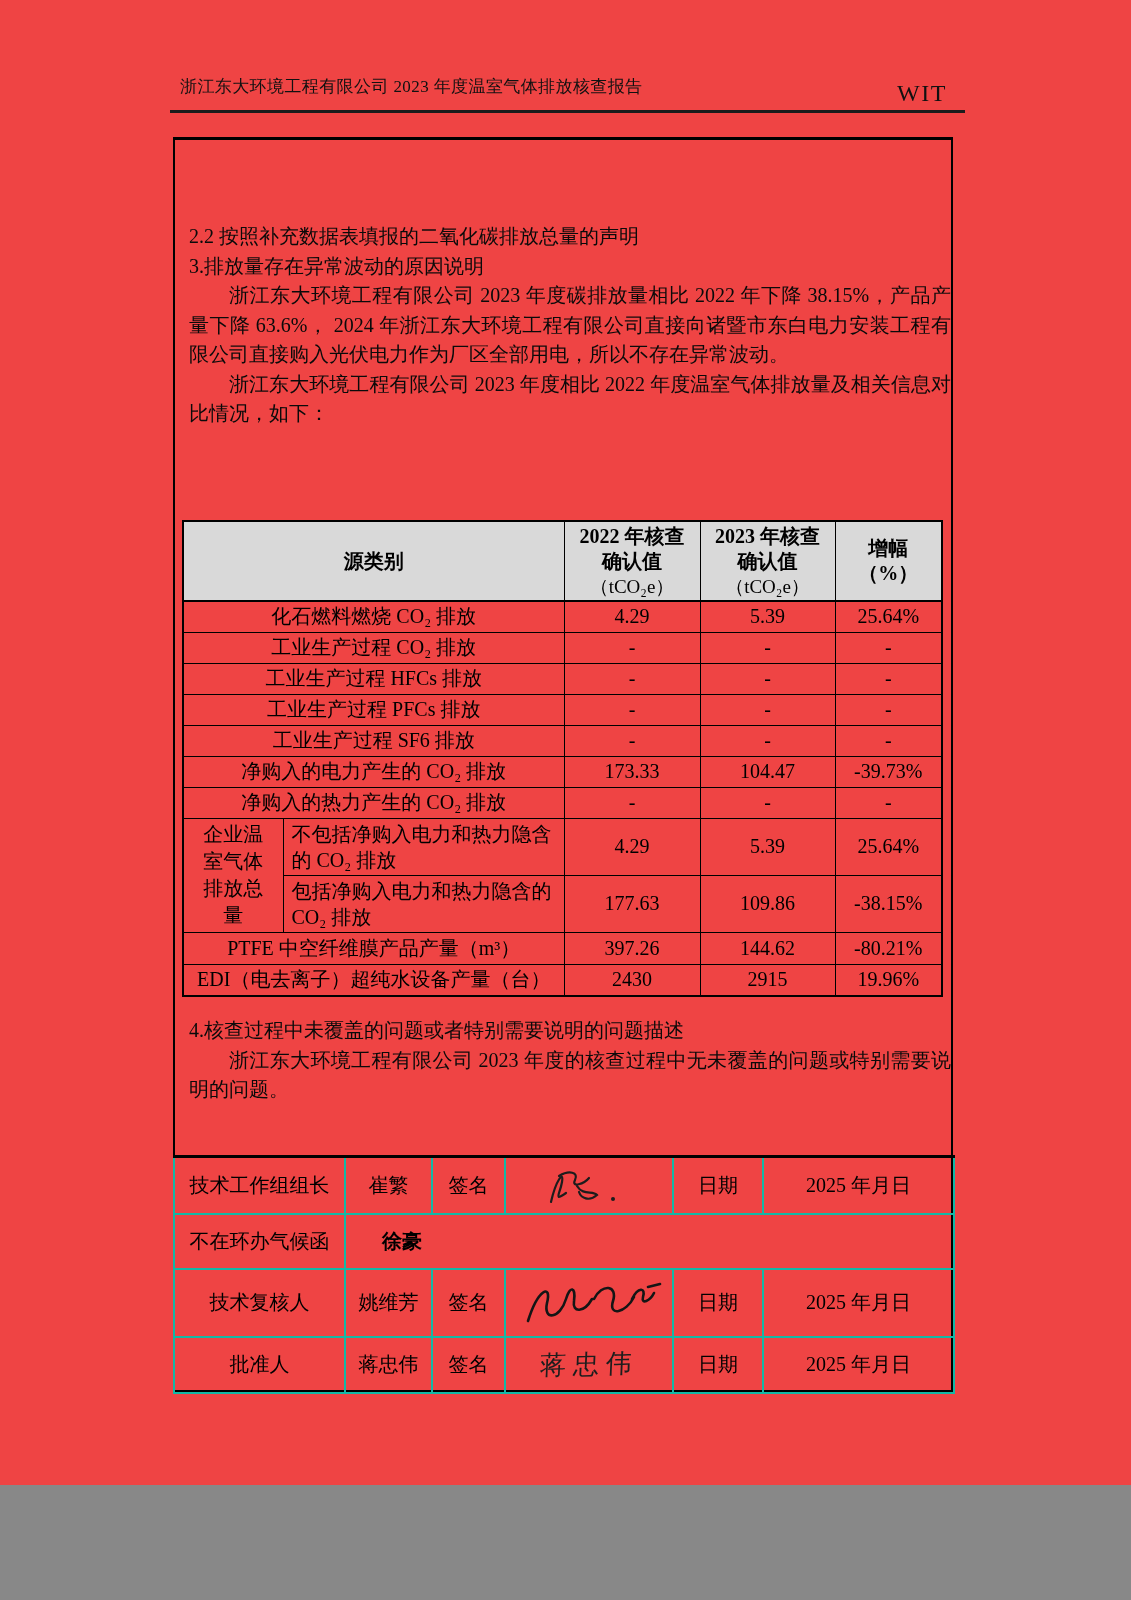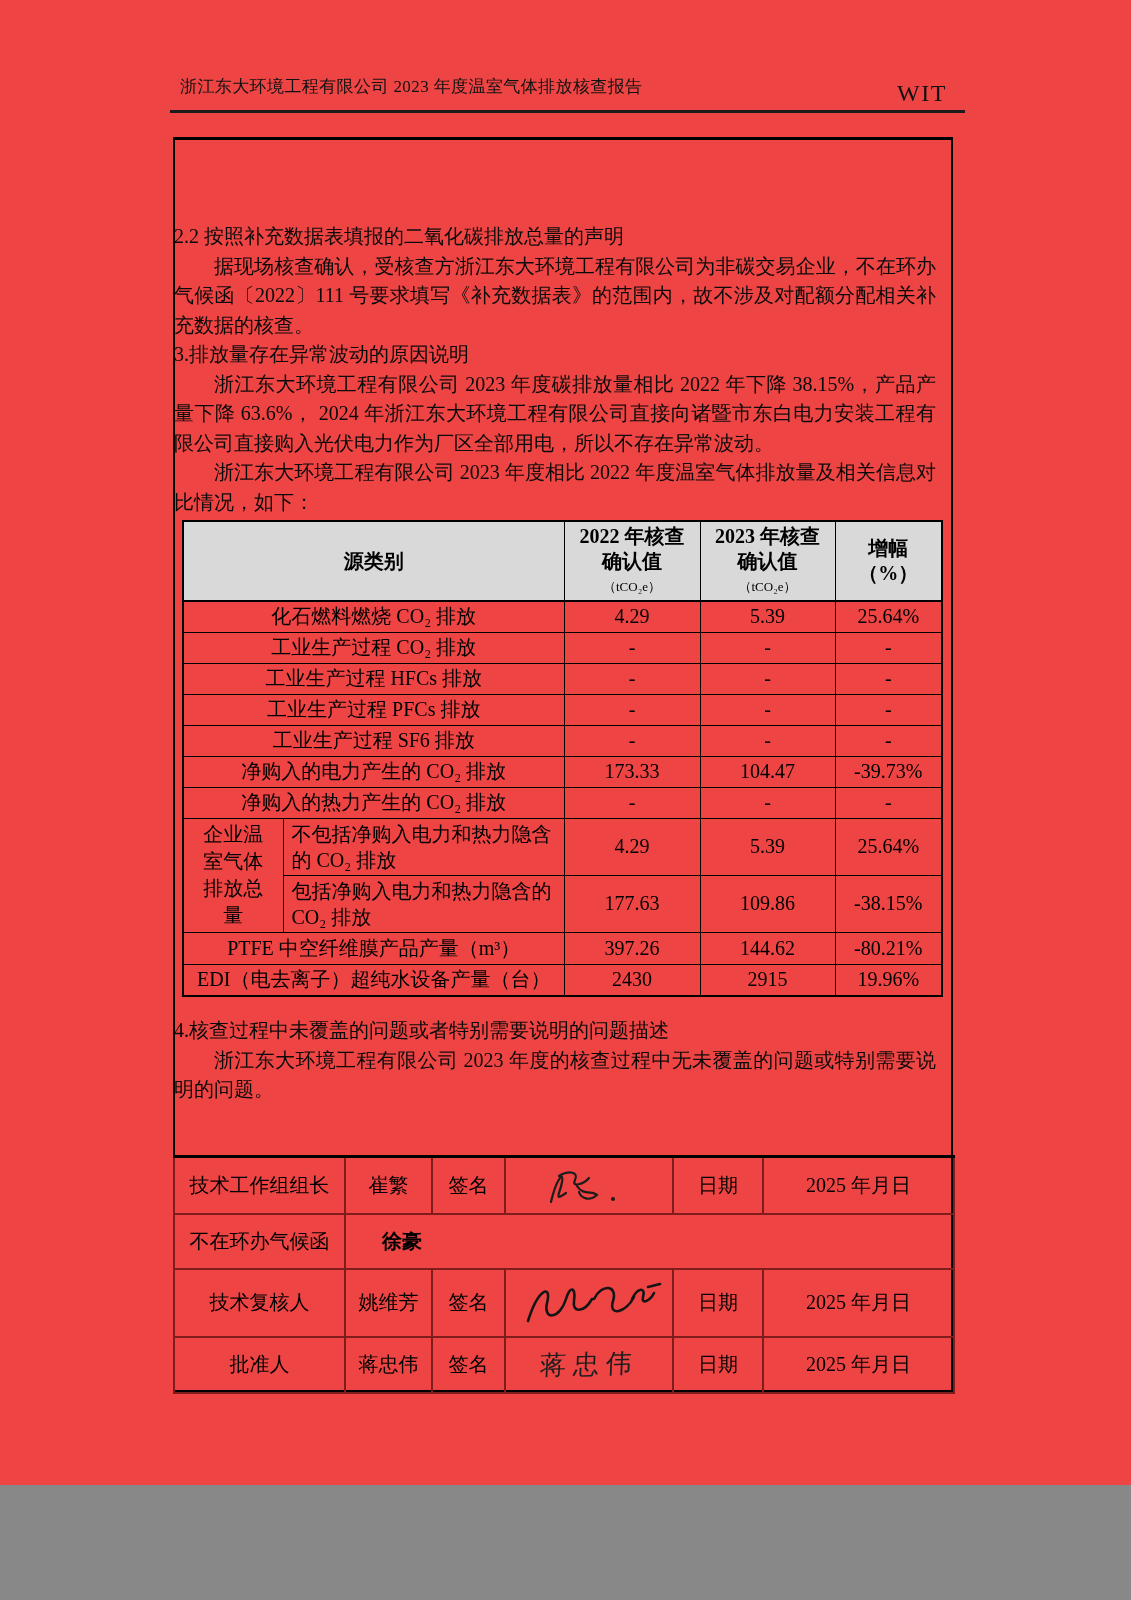--- a/index.html
+++ b/index.html
@@ -18,59 +18,58 @@
   
   table{border-collapse:collapse;table-layout:fixed;}
   .top-table{position:absolute;left:175px;top:140px;width:776px;}
   .top-table td{border-right:2px solid #000;border-bottom:3px solid #000;height:57px;
     text-align:center;vertical-align:middle;font-size:19.5px;line-height:27px;}
   .top-table td:last-child{border-right:none;}
   .top-table td.desc{text-align:left;padding:2px 9px;}
   .narrow64{width:66px;margin:0 auto;}
   .bold{font-weight:bold;}
   
-  .text-block{position:absolute;left:174px;width:762px;font-size:20px;line-height:29.5px;color:#0a0a0a;}
+  .text-block{position:absolute;left:189px;width:762px;font-size:20px;line-height:29.5px;color:#0a0a0a;}
   .text-block p{margin:0;text-align:justify;}
   .text-block p.para{text-indent:2em;}
   
   .comp{position:absolute;left:182px;top:520px;width:759px;border:2px solid #000;font-size:20px;}
   .comp td,.comp th{border:1px solid #000;text-align:center;vertical-align:middle;padding:0;}
   .comp thead th{background:#d9d9d9;border-bottom:2px solid #000;font-weight:bold;
     height:78px;line-height:25px;font-size:20px;}
-  .comp thead .unit{font-weight:normal;font-size:13px;}
+  .comp thead .unit{font-weight:normal;font-size:19px;}
   .comp .r31{height:31px;}
   .comp .r55{height:55px;}
   .comp .r32{height:32px;}
   .comp td.desc{text-align:left;padding:2px 8px;line-height:26px;}
   .comp .grp{vertical-align:middle;}
   .narrow62{width:64px;margin:0 auto;line-height:27px;}
   
   .sig{position:absolute;left:173px;top:1155px;width:780px;border:2px solid #000;border-top:3px solid #000;font-size:20px;}
-  .sig td{border:2px solid #7f1d1d;text-align:center;vertical-align:middle;}
+  .sig td{border:2px solid #14b8a6;text-align:center;vertical-align:middle;}
   .sig .r1{height:57px;}.sig .r2{height:55px;}.sig .r3{height:68px;}.sig .r4{height:56px;}
   .sig td.members{text-align:left;padding-left:36px;font-weight:bold;}
   .sig-script{display:inline-block;font-size:26px;letter-spacing:7px;color:#1d1d1d;
     transform:rotate(-1.5deg) skewX(-4deg);}
   .scribble{display:block;margin:0 auto;}
 </style>
 </head>
 <body>
 
 <div class="page">
 
   <div class="hdr-title">浙江东大环境工程有限公司 2023 年度温室气体排放核查报告</div>
   <div class="hdr-wit">WIT</div>
   <div class="hdr-rule"></div>
 
   <div class="outer-box"></div>
 
 
   <div class="text-block" style="top:222px">
     <p class="heading">2.2 按照补充数据表填报的二氧化碳排放总量的声明</p>
-    <p class="para">据现场核查确认，受核查方浙江东大环境工程有限公司为非碳交易企业，不在环办气候函〔2022〕111 号要求填写《补充数据表》的范围内，故不涉及对配额分配相关补充数据的核查。</p>
     <p class="heading">3.排放量存在异常波动的原因说明</p>
     <p class="para">浙江东大环境工程有限公司 2023 年度碳排放量相比 2022 年下降 38.15%，产品产量下降 63.6%， 2024 年浙江东大环境工程有限公司直接向诸暨市东白电力安装工程有限公司直接购入光伏电力作为厂区全部用电，所以不存在异常波动。</p>
     <p class="para">浙江东大环境工程有限公司 2023 年度相比 2022 年度温室气体排放量及相关信息对比情况，如下：</p>
   </div>
 
   <table class="comp">
     <colgroup>
       <col style="width:100px">
         <col style="width:281px">
         <col style="width:136px">

